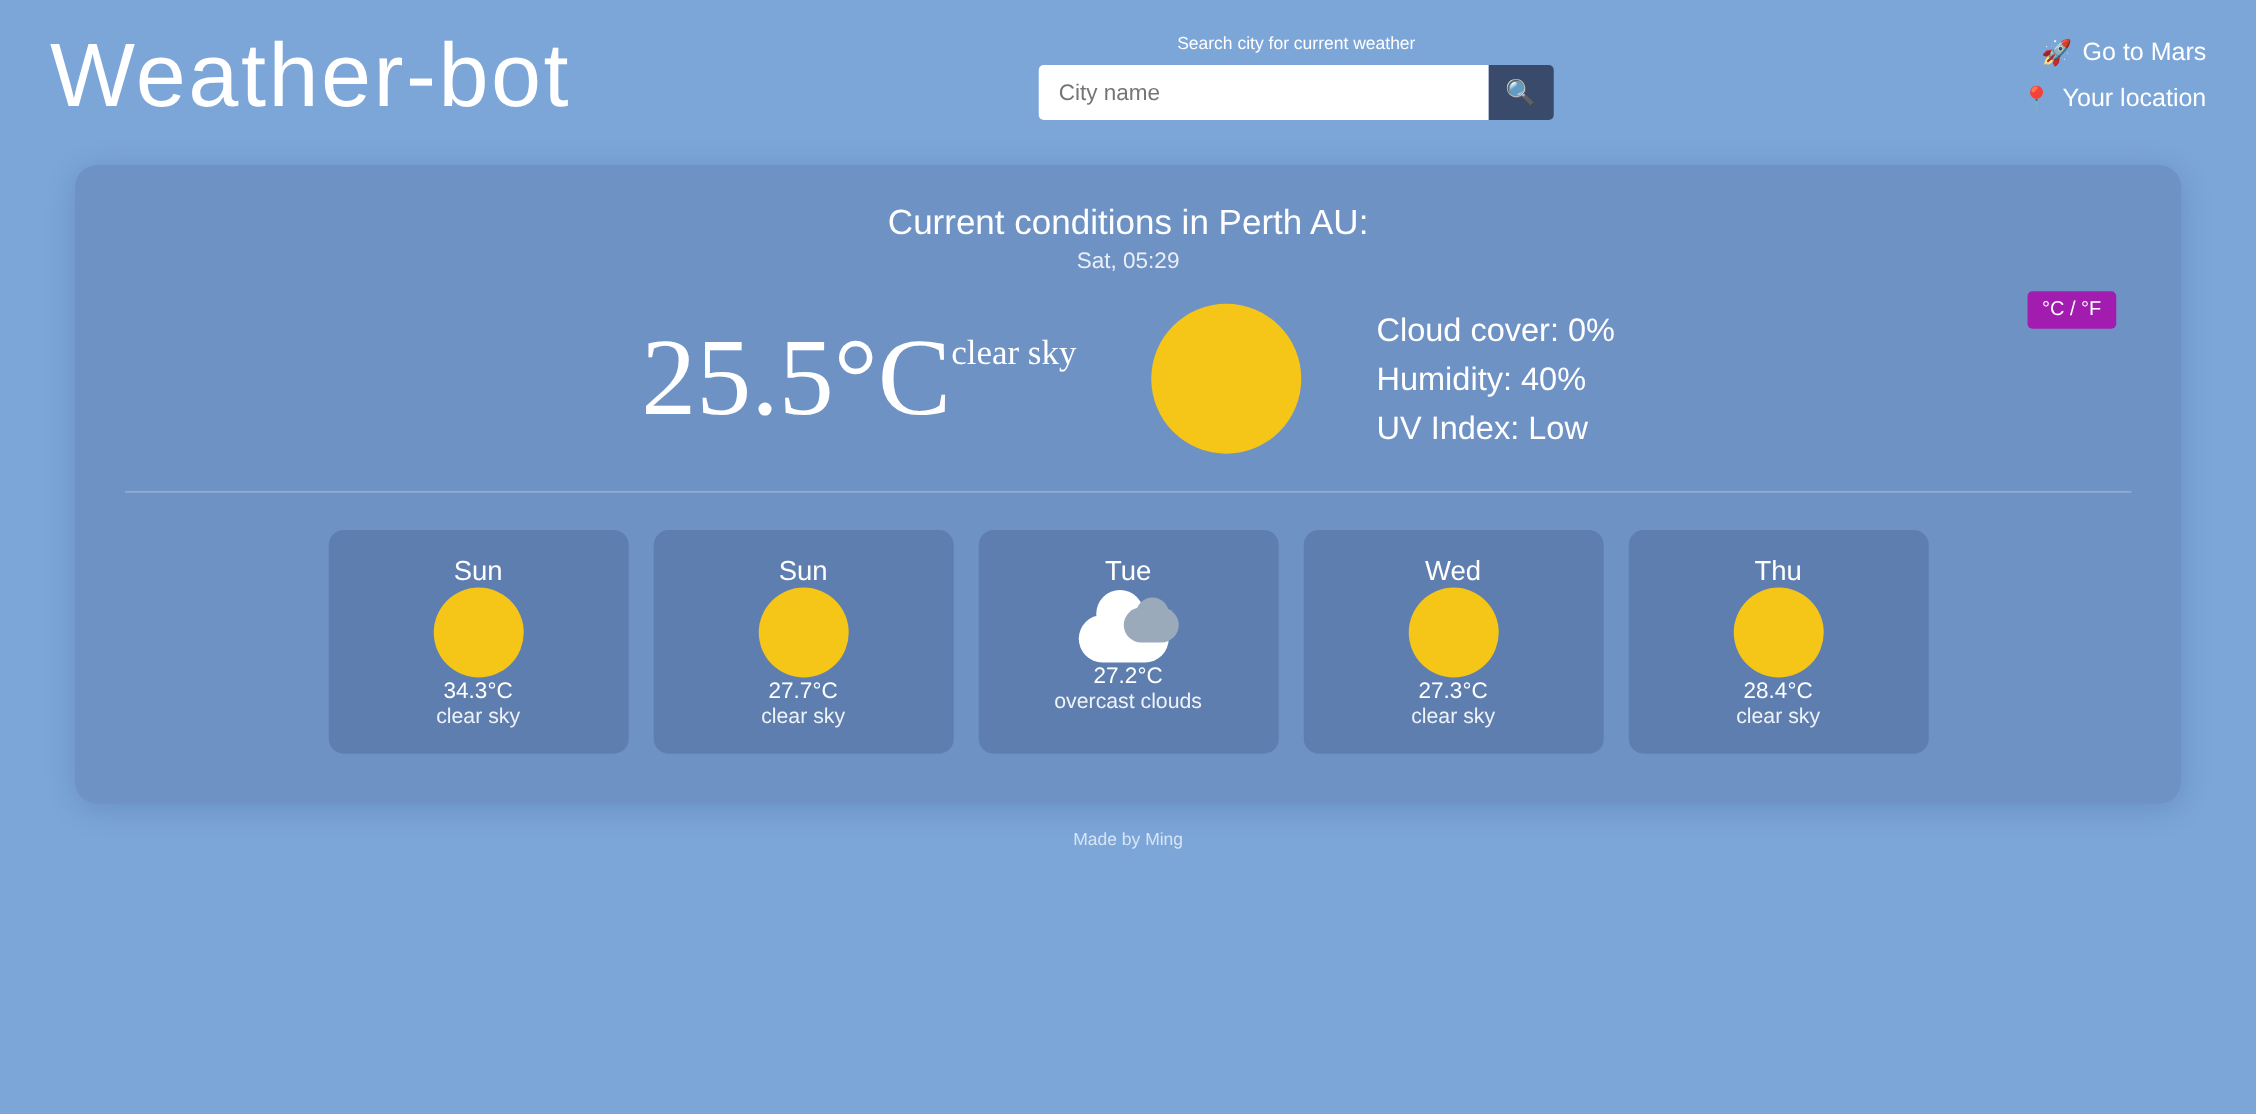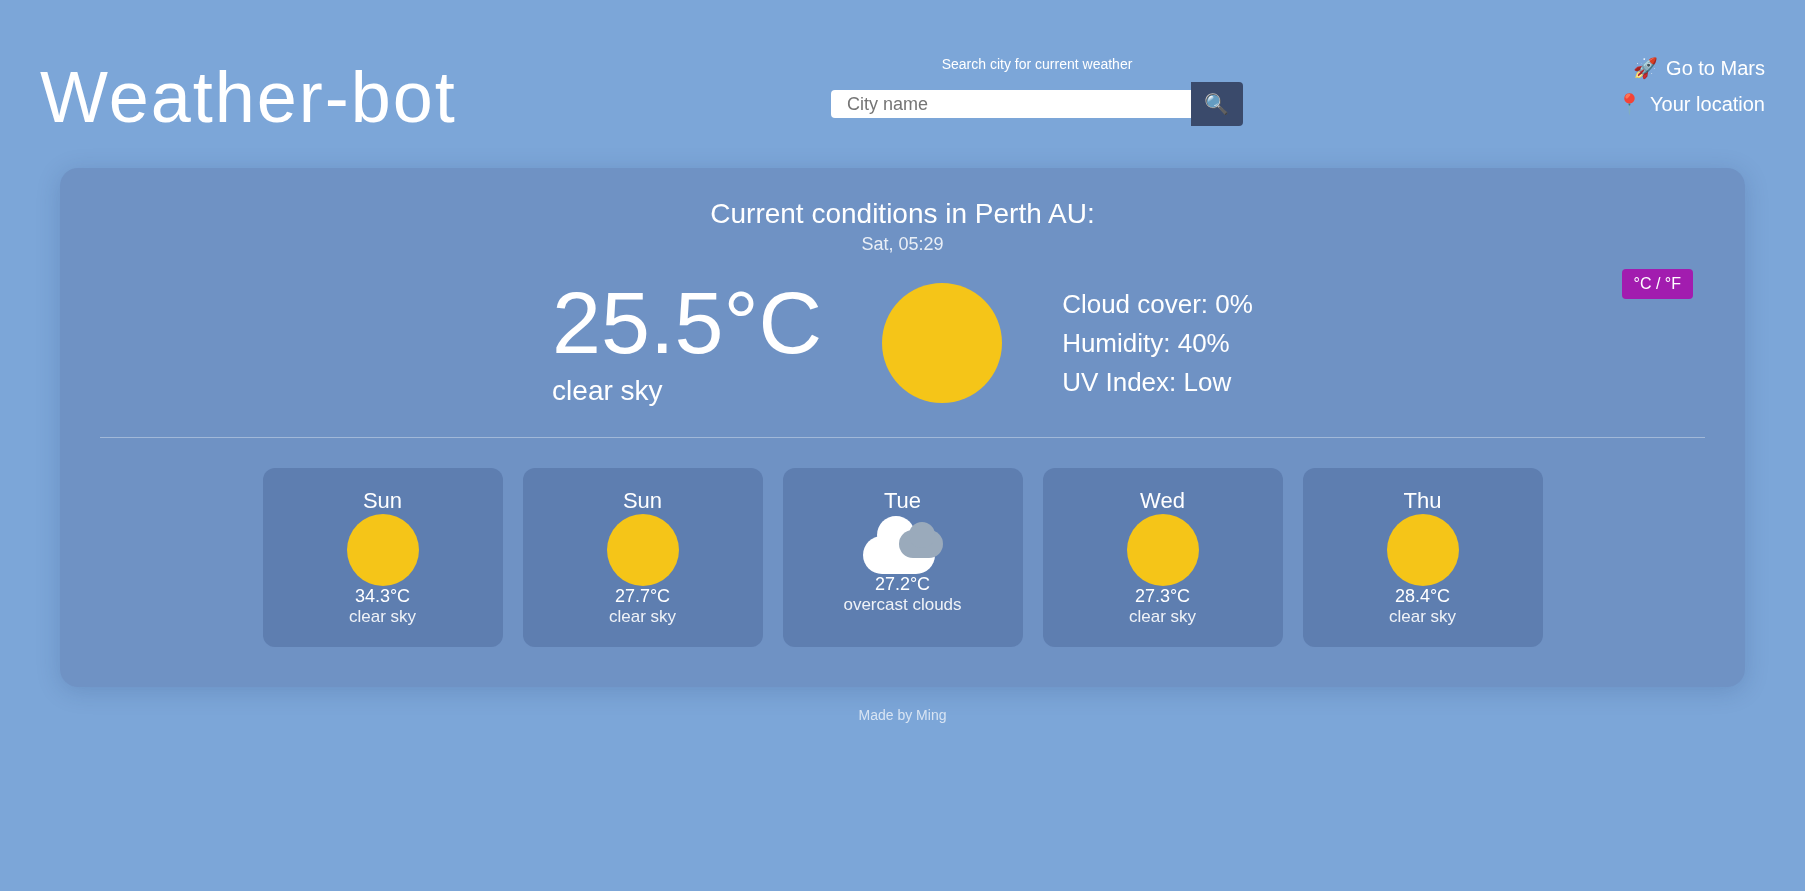--- a/index.html
+++ b/index.html
@@ -9,25 +9,24 @@
       background-color: #7ca6d8;
       min-height: 891px;
       width: 1805px;
       position: relative;
       overflow-x: hidden;
     }
 
     
     .header {
       display: flex;
-      align-items: flex-start;
+      align-items: center;
       justify-content: space-between;
       padding: 20px 40px 10px 40px;
       position: relative;
-      margin-top: 36px;
     }
 
     .app-title {
       font-size: 72px;
       font-weight: 300;
       color: white;
       letter-spacing: 2px;
       flex: 0 0 auto;
     }
 
@@ -45,21 +44,21 @@
     }
 
     .search-row {
       display: flex;
       align-items: center;
       gap: 0;
     }
 
     .search-input {
       width: 360px;
-      height: 28px;
+      height: 44px;
       border: none;
       border-radius: 4px 0 0 4px;
       padding: 0 16px;
       font-size: 18px;
       background: white;
       color: #555;
       outline: none;
     }
 
     .search-button {
@@ -131,22 +130,23 @@
       display: flex;
       align-items: center;
       justify-content: center;
       gap: 60px;
       margin-bottom: 30px;
       position: relative;
     }
 
     .temp-section {
       display: flex;
-      flex-direction: column;
+      flex-direction: row;
       align-items: flex-start;
+      font-family: Liberation Serif, serif;
     }
 
     .temperature {
       font-size: 88px;
       color: white;
       font-weight: 300;
       line-height: 1;
     }
 
     .condition {

